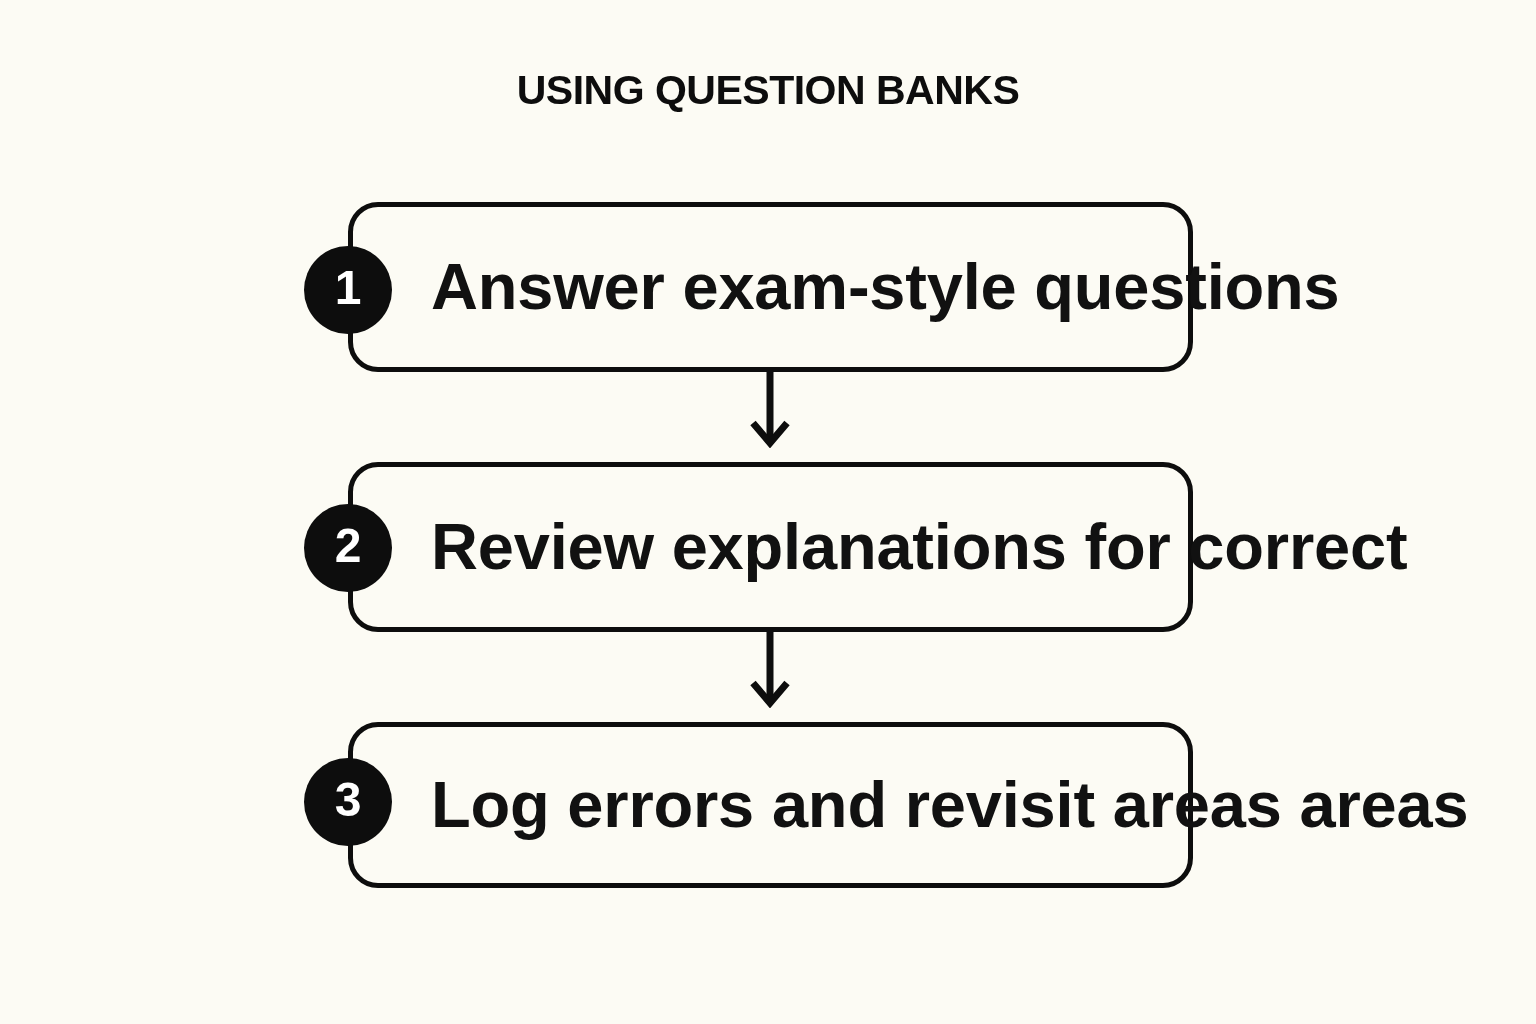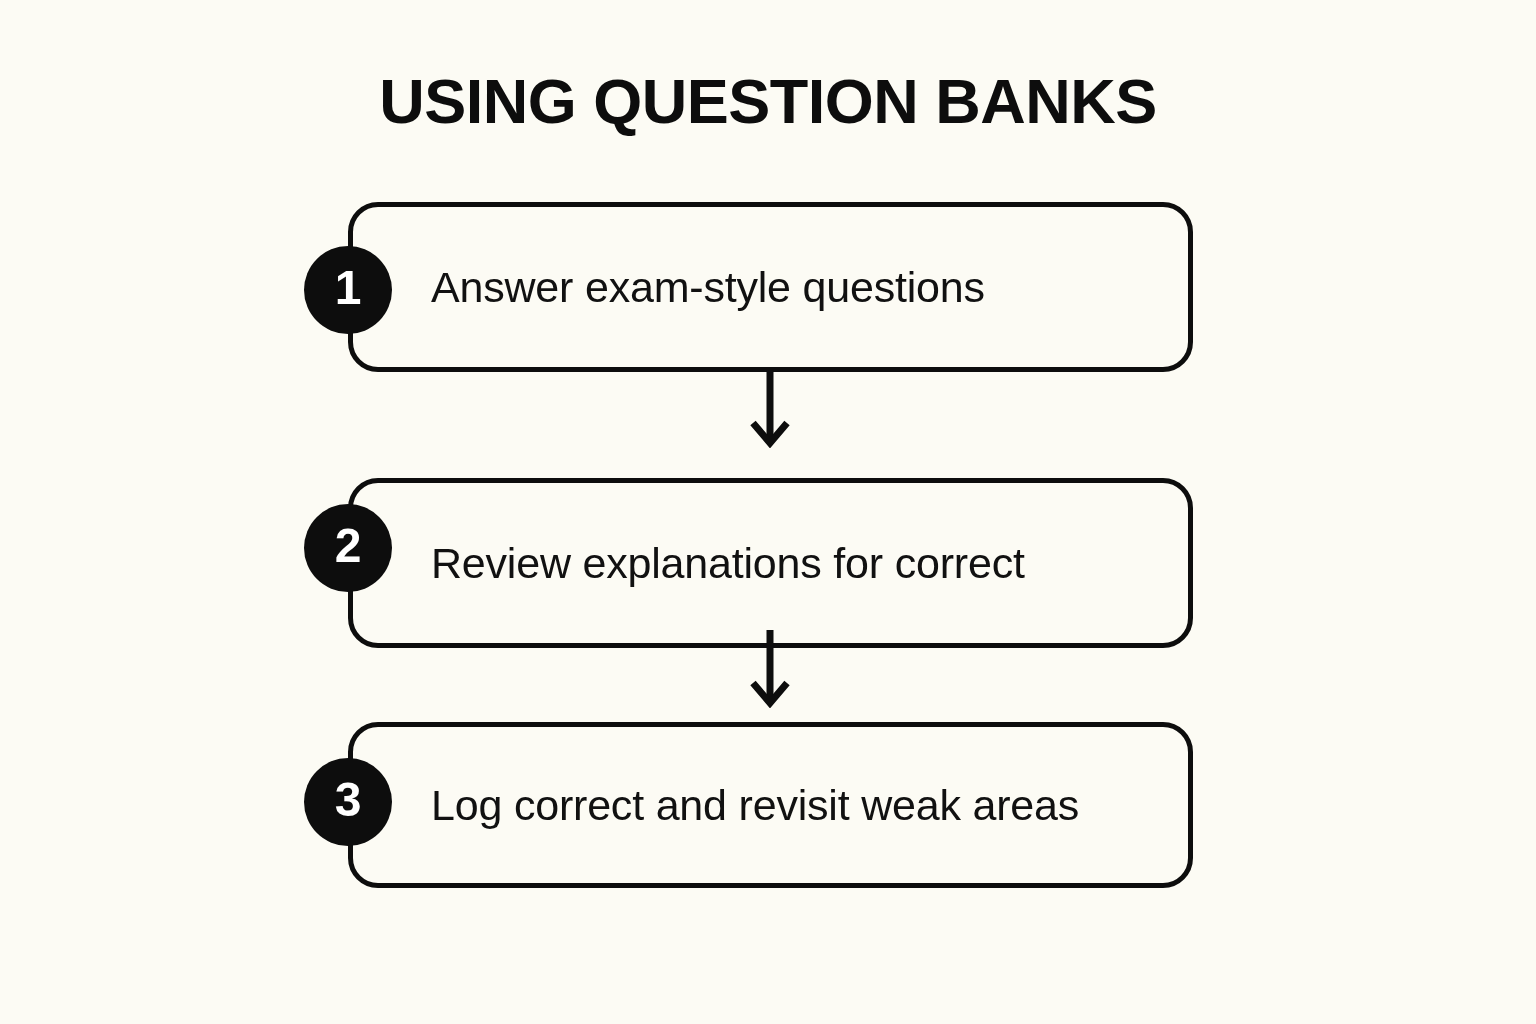--- a/index.html
+++ b/index.html
@@ -20,21 +20,21 @@
     background: #fcfbf4;
   }
 
   
   .title {
     position: absolute;
     left: 0;
     top: 70px;
     width: 1536px;
     text-align: center;
-    font-size: 63px;
+    font-size: 41px;
     font-weight: 800;
     letter-spacing: -0.5px;
     color: #0d0d0d;
     line-height: 1;
     white-space: nowrap;
   }
 
   
   .flow {
     position: absolute;
@@ -47,31 +47,31 @@
   .step {
     position: absolute;
     left: 348px;
     width: 845px;
     box-sizing: border-box;
     border: 5px solid #0d0d0d;
     border-radius: 30px;
     background: #fcfbf4;
   }
   .step-1 { top: 202px; height: 170px; }
-  .step-2 { top: 462px; height: 170px; margin-top: 16px; }
+  .step-2 { top: 462px; height: 170px; }
   .step-3 { top: 722px; height: 166px; }
 
   .step-text {
     position: absolute;
     left: 78px;
     right: 12px;
     top: 50%;
     transform: translateY(-50%);
-    font-size: 43px;
-    font-weight: 400;
+    font-size: 65px;
+    font-weight: 700;
     color: #111111;
     line-height: 58px;
     letter-spacing: -0.2px;
   }
   .step-text .line { display: block; white-space: nowrap; }
 
   
   .badge {
     position: absolute;
     width: 88px;
@@ -141,21 +141,21 @@
 
     <div class="arrow arrow-2">
       <svg viewBox="0 0 56 80" xmlns="http://www.w3.org/2000/svg" aria-hidden="true">
         <path d="M28 2 L28 74" stroke="#0d0d0d" stroke-width="7" fill="none" stroke-linecap="butt"></path>
         <path d="M11 55 L28 75 L45 55" stroke="#0d0d0d" stroke-width="7" fill="none" stroke-linecap="butt" stroke-linejoin="miter"></path>
       </svg>
     </div>
 
     <div class="step step-3">
       <div class="step-text">
-        <span class="line">Log correct and revisit weak areas</span>
+        <span class="line">Log errors and revisit areas areas</span>
       </div>
     </div>
     <div class="badge badge-3">
       <span>3</span>
     </div>
 
   </div>
 </div>
 
 </body></html>

